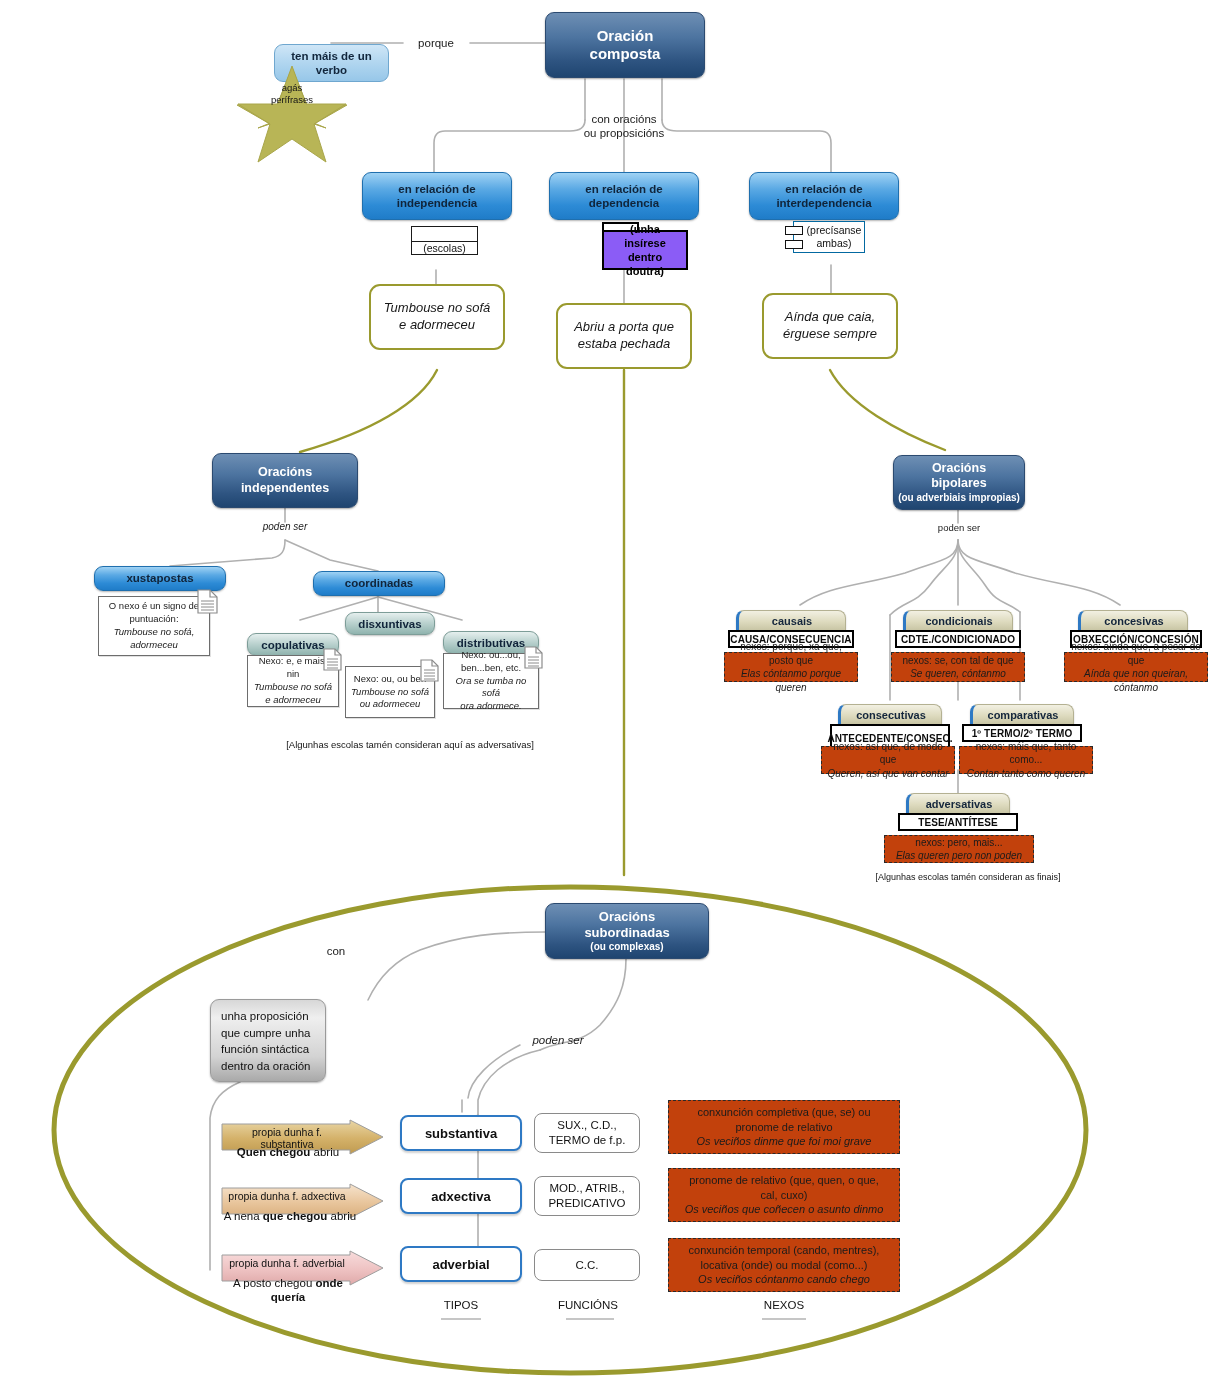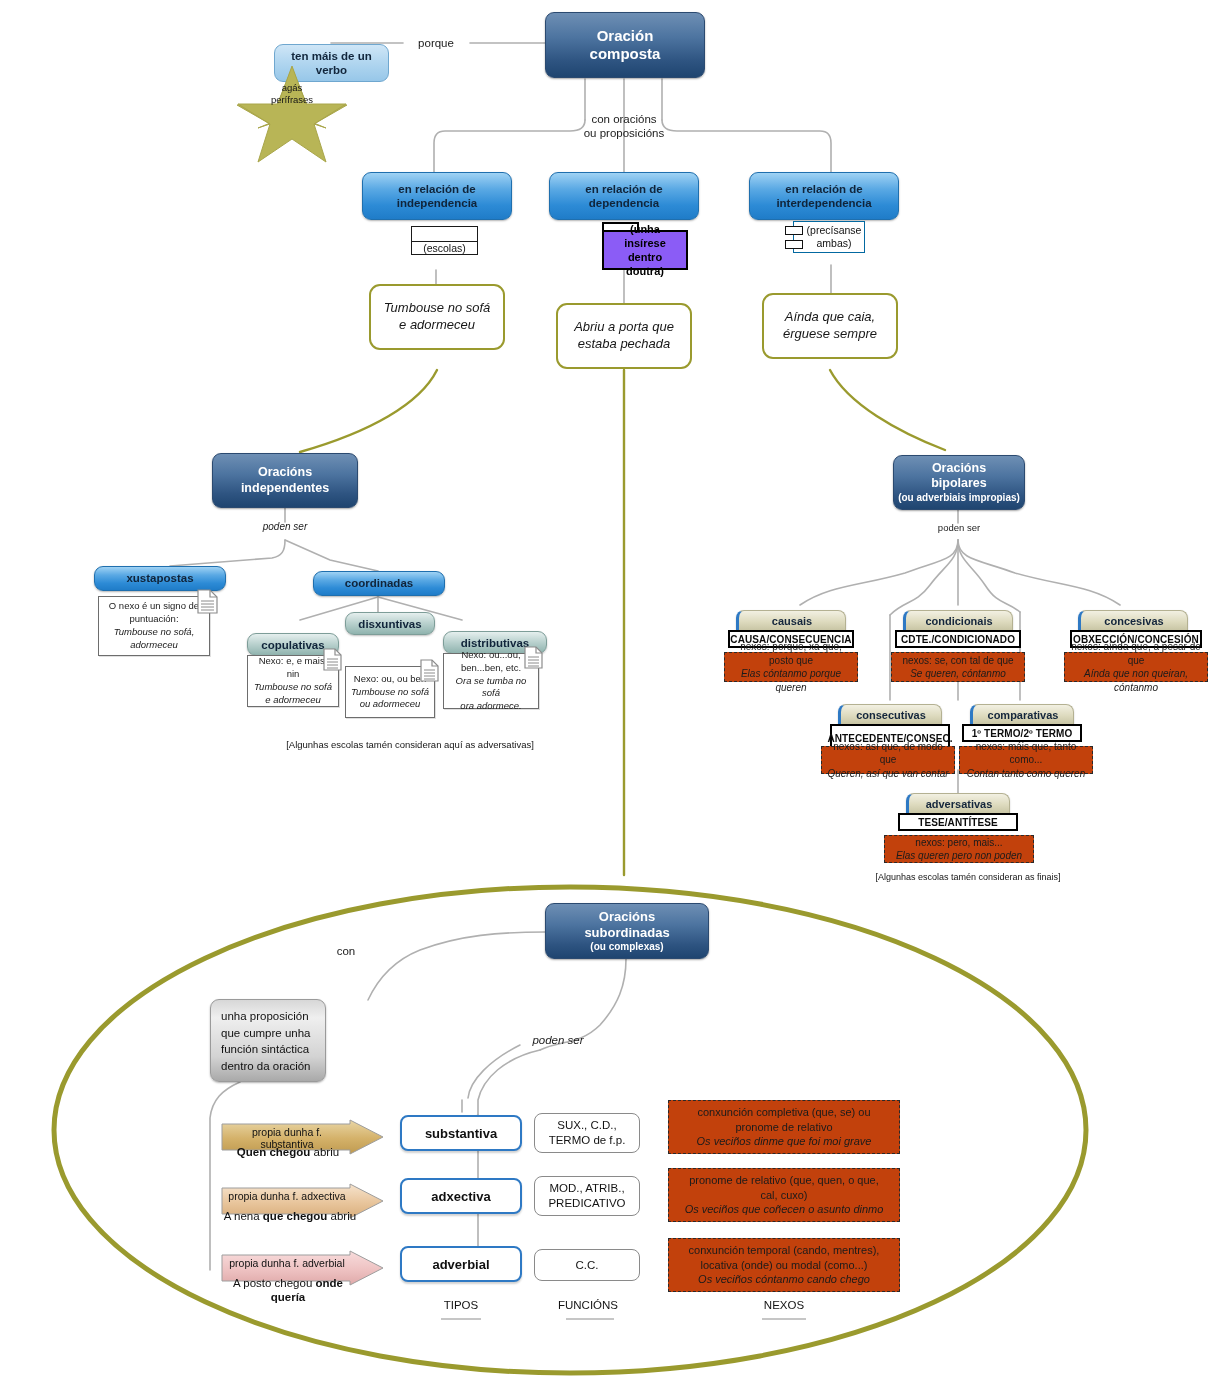--- a/index.html
+++ b/index.html
@@ -329,21 +329,21 @@
     <path d="M1,1 H12 L18,7 V22 H1 Z" fill="#fff" stroke="#8c8c8c" stroke-width="1.2"></path>
     <path d="M12,1 V7 H18" fill="none" stroke="#8c8c8c" stroke-width="1.2"></path>
     <g stroke="#8c8c8c" stroke-width="1">
         <path d="M4,11 H15"></path>
         <path d="M4,14 H15"></path>
         <path d="M4,17 H15"></path>
         <path d="M4,20 H15"></path>
       </g>
   </svg>
 
-  <div class="abs node-teal" style="left:443px;top:631px;width:104px;height:23px;">distributivas</div>
+  <div class="abs node-teal" style="left:443px;top:631px;width:96px;height:23px;">distributivas</div>
   <div class="abs note" style="left:443px;top:653px;width:96px;height:56px;">
     <div>
       <span>Nexo: ou...ou,</span><br>
       <span>ben...ben, etc.</span>
       <span class="ex">Ora se tumba no sofá</span>
       <span class="ex">ora adormece.</span>
     </div>
   </div>
   <svg class="abs" width="20" height="24" style="left:524px;top:646px;">
     <path d="M1,1 H12 L18,7 V22 H1 Z" fill="#fff" stroke="#8c8c8c" stroke-width="1.2"></path>
@@ -428,21 +428,21 @@
   </svg>
 
   <div class="abs node-dark" style="left:545px;top:903px;width:164px;height:56px;font-size:13px;">
     <div>
       <span>Oracións</span><br>
       <span>subordinadas</span>
       <span class="sub">(ou complexas)</span>
     </div>
   </div>
 
-  <div class="abs lbl" style="left:322px;top:944px;width:48px;">con</div>
+  <div class="abs lbl" style="left:312px;top:944px;width:48px;">con</div>
   <div class="abs lbl lbl-i" style="left:512px;top:1033px;width:92px;">poden ser</div>
 
   <div class="abs graybox" style="left:210px;top:999px;width:116px;height:83px;">
     <span>unha proposición</span><br>
     <span>que cumpre unha</span><br>
     <span>función sintáctica</span><br>
     <span>dentro da oración</span>
   </div>
 
   <svg class="abs" width="162" height="34" style="left:222px;top:1120px;">

